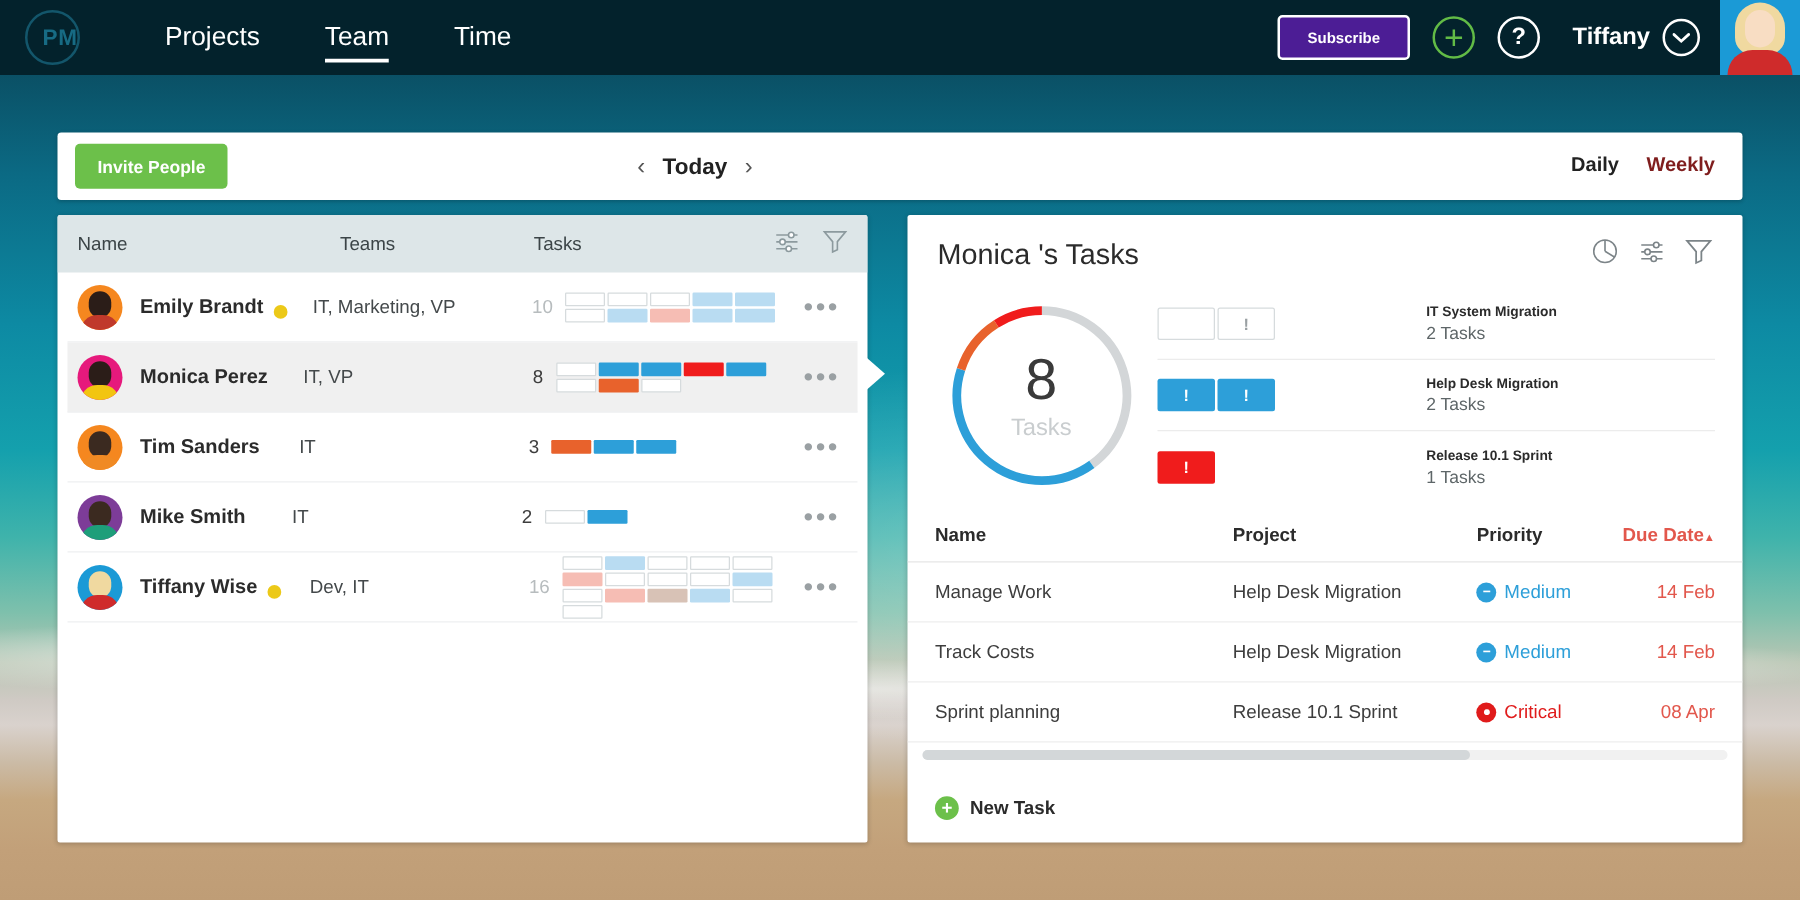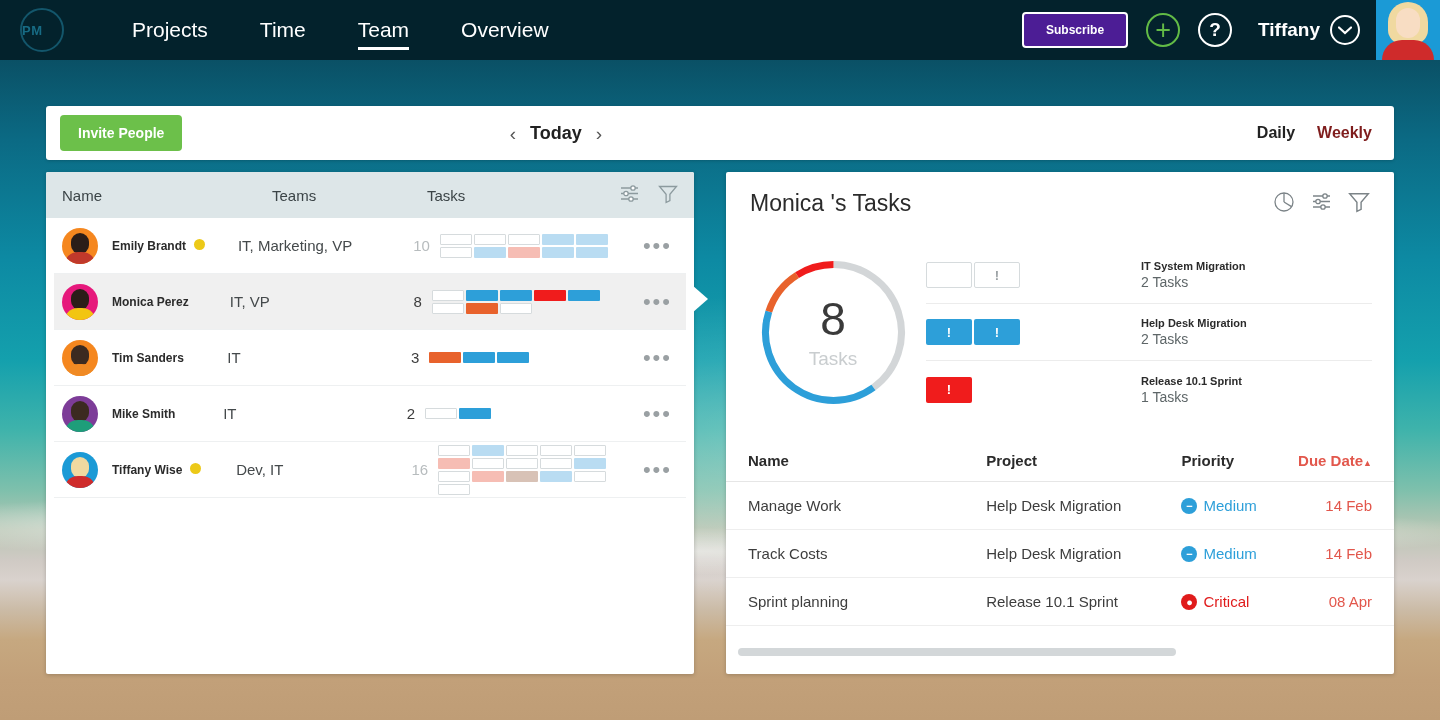--- a/index.html
+++ b/index.html
@@ -33,22 +33,22 @@
   
   .topbar {
     position: absolute; top: 0; left: 0; width: 1440px; height: 60px;
     background: #03222c;
     display: flex; align-items: center;
     z-index: 40;
   }
   .logo {
     width: 44px; height: 44px; margin-left: 20px;
     border: 2px solid #13566b; border-radius: 50%;
-    display: flex; align-items: center; justify-content: flex-start;
-    color: #176b84; font-size: 13px; font-weight: bold; letter-spacing: .5px;
+    display: flex; align-items: center; justify-content: flex-end;
+    color: #176b84; font-size: 18px; font-weight: bold; letter-spacing: .5px;
   }
   .navitems { display: flex; align-items: center; margin-left: 42px; height: 60px; }
   .navitem {
     color: #fff; font-size: 21px; padding: 0 26px; height: 60px;
     display: flex; align-items: center; position: relative; cursor: pointer;
     white-space: nowrap;
   }
   .navitem.active::after {
     content: ""; position: absolute; left: 26px; right: 26px; bottom: 10px;
     height: 3px; background: #fff;
@@ -115,40 +115,40 @@
   .lp-head .icons { display: flex; align-items: center; gap: 18px; color: #8c9a9e; }
   .lp-body { padding: 0 8px; }
   .prow {
     display: flex; align-items: center; height: 56px;
     border-bottom: 1px solid #eef0f1; padding: 0 8px;
   }
   .prow.sel { background: #f0f0f0; }
   .pavatar { width: 36px; height: 36px; border-radius: 50%; flex: none; position: relative; overflow: hidden; }
   .pavatar .hd { position: absolute; left: 9px; top: 5px; width: 18px; height: 21px; border-radius: 9px; }
   .pavatar .bd { position: absolute; left: 2px; top: 24px; width: 32px; height: 14px; border-radius: 14px 14px 0 0; }
-  .pname { font-size: 12px; font-weight: bold; color: #2b2b2b; margin-left: 14px; display: flex; align-items: flex-start; gap: 8px; white-space: nowrap; }
+  .pname { font-size: 16px; font-weight: bold; color: #2b2b2b; margin-left: 14px; display: flex; align-items: flex-end; gap: 8px; white-space: nowrap; }
   .dot-y { width: 11px; height: 11px; border-radius: 50%; background: #ecc918; display: inline-block; }
   .pteams { width: 160px; font-size: 15px; color: #44494b; margin-left: auto; }
   .pcount { width: 32px; text-align: right; font-size: 15px; }
   .pgrid { width: 170px; margin-left: 10px; display: flex; flex-direction: column; gap: 2px; }
   .grow { display: flex; gap: 2px; }
   .cell { width: 32px; height: 11px; border-radius: 1px; }
   .cell.e { border: 1px solid #d6dbdd; background: #fff; }
   .dots { margin-left: auto; color: #9aa0a3; font-size: 22px; letter-spacing: 2px; line-height: 0.5; cursor: pointer; padding-right: 6px;}
   .pointer {
     position: absolute; left: 692px; top: 285px; width: 0; height: 0;
     border-top: 14px solid transparent; border-bottom: 14px solid transparent;
     border-left: 16px solid #fff; z-index: 18;
   }
 
   
   .rightpanel {
     position: absolute; left: 726px; top: 172px; width: 668px; height: 502px;
     background: #fff; border-radius: 2px; box-shadow: 0 1px 4px rgba(0,0,0,.2);
-    z-index: 15; overflow: hidden; display: flex; flex-direction: column; gap: 16px;
+    z-index: 15; overflow: hidden; display: flex; flex-direction: column;
   }
   .rp-head { display: flex; align-items: center; padding: 18px 24px 8px 24px; }
   .rp-title { font-size: 23px; color: #2b2b2b; }
   .rp-icons { margin-left: auto; display: flex; align-items: center; gap: 16px; color: #7c8488; }
   .summary { display: flex; padding: 6px 22px 4px 22px; }
   .donutwrap { width: 170px; display: flex; align-items: center; justify-content: center; flex: none; }
   .donut { position: relative; width: 155px; height: 155px; }
   .donut .inner {
     position: absolute; inset: 0; display: flex; flex-direction: column;
     align-items: center; justify-content: center;
@@ -186,23 +186,22 @@
 <body>
 
 <div class="foam"></div>
 
 <div class="topbar">
   <div class="logo">
     <span>PM</span>
   </div>
   <div class="navitems" id="navitems">
       <div class="navitem">Projects</div>
+      <div class="navitem active">Team</div>
       <div class="navitem">Time</div>
-      <div class="navitem active">Team</div>
-      <div class="navitem">Overview</div>
     </div>
 
   <div class="topright">
     <button class="subscribe">Subscribe</button>
     <div class="circlebtn plusbtn">
       <span>+</span>
     </div>
     <div class="circlebtn helpbtn">
       <span>?</span>
     </div>

